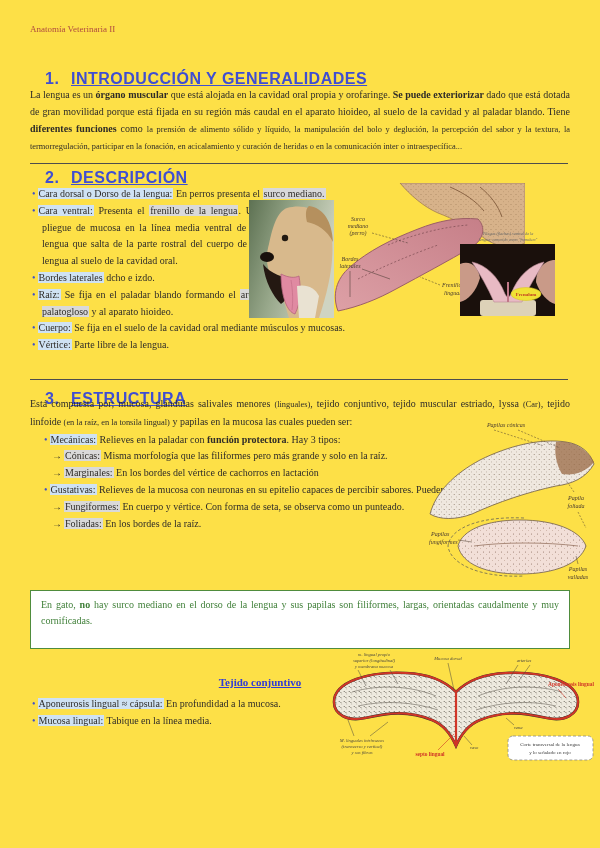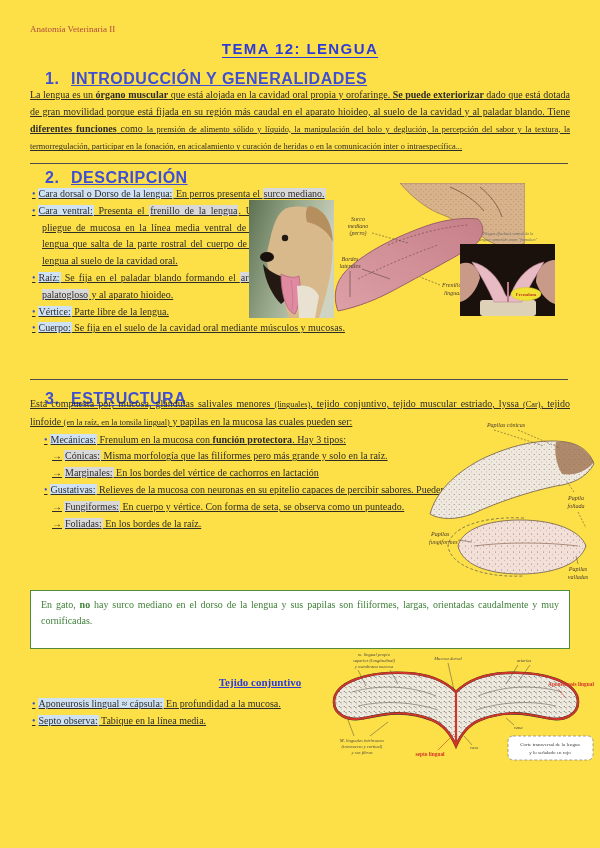--- a/index.html
+++ b/index.html
@@ -9,21 +9,21 @@
   .course{position:absolute;left:30px;top:24px;font-size:9px;color:#af4a3f;}
   .title{position:absolute;top:40px;left:0;width:600px;text-align:center;
          font-family:"Liberation Sans",sans-serif;font-weight:700;font-size:15px;
          letter-spacing:1.4px;color:#2f3bd8;}
   .title-inner{text-decoration:underline;text-underline-offset:3px;}
   .sec-head{position:absolute;left:45px;font-family:"Liberation Sans",sans-serif;font-weight:700;
             font-size:16px;letter-spacing:.5px;color:#3f4ed2;}
   .sec-num{display:inline-block;width:26px;}
   .sec-title{text-decoration:underline;}
   .divider{position:absolute;left:30px;right:32px;border-top:1.6px solid #4d4d4d;height:0;}
-  .body{font-size:10px;line-height:16.8px;text-align:justify;margin:0;color:#2f2c28;text-decoration:underline;}
+  .body{font-size:10px;line-height:16.8px;text-align:justify;margin:0;color:#2f2c28;}
   .body b{font-weight:700;}
   .small{font-size:8.4px;}
   .hl-b{background:#cfe2f3;padding:0 1px;}
   .hl-g{background:#d9d9d9;padding:0 1px;}
   .blk{position:absolute;left:30px;width:540px;}
   .bullet{padding-left:12px;text-indent:-10px;}
   .dot{color:#3f51c9;margin-right:2px;}
   .sub{padding-left:34px;text-indent:-12px;}
   .arrow{margin-right:2px;color:#2f2c28;}
   .note{position:absolute;left:30px;top:590px;width:540px;box-sizing:border-box;
@@ -40,42 +40,40 @@
   .cap2{font-size:5px;fill:#3a3a3a;}
   .plbl{font-size:6px;fill:#4a3b2e;font-style:italic;}
 </style>
 </head>
 <body>
 
 <div class="page">
 
   <span class="course">Anatomía Veterinaria II</span>
 
-  <div class="title">
-    <span class="title-inner">TEMA 12: LENGUA</span>
-  </div>
 
   <div class="sec-head" style="top:70px">
     <span class="sec-num">1.</span><span class="sec-title">INTRODUCCIÓN Y GENERALIDADES</span>
   </div>
 
   <p class="body abs" style="left:30px;top:87px;width:540px"><span>La lengua es un </span><b>órgano muscular</b><span> que está alojada en la cavidad oral propia y orofaringe. </span><b>Se puede exteriorizar</b><span> dado que está dotada de gran movilidad porque está fijada en su región más caudal en el aparato hioideo, al suelo de la cavidad y al paladar blando. Tiene </span><b>diferentes funciones</b><span> como </span><span class="small">la prensión de alimento sólido y líquido, la manipulación del bolo y deglución, la percepción del sabor y la textura, la termorregulación, participar en la fonación, en acicalamiento y curación de heridas o en la comunicación inter o intraespecífica...</span></p>
 
   <div class="divider" style="top:163px"></div>
 
   <div class="sec-head" style="top:169px">
     <span class="sec-num">2.</span><span class="sec-title">DESCRIPCIÓN</span>
   </div>
 
   <div class="blk" style="top:186px">
     <p class="body bullet"><span class="dot">•</span><span class="hl-b">Cara dorsal o Dorso de la lengua:</span><span> En perros presenta el </span><span class="hl-g">surco mediano.</span></p>
     <p class="body bullet" style="width:216px"><span class="dot">•</span><span class="hl-b">Cara ventral:</span><span> Presenta el </span><span class="hl-g">frenillo de la lengua</span><span>. Un pliegue de mucosa en la línea media ventral de la lengua que salta de la parte rostral del cuerpo de la lengua al suelo de la cavidad oral.</span></p>
+    <p class="body bullet" style="width:216px"><span class="dot">•</span><span class="hl-b">Bordes laterales</span><span> dcho e izdo.</span></p>
     <p class="body bullet" style="width:216px"><span class="dot">•</span><span class="hl-b">Raíz:</span><span> Se fija en el paladar blando formando el </span><span class="hl-g">arco palatogloso</span><span> y al aparato hioideo.</span></p>
+    <p class="body bullet" style="width:330px"><span class="dot">•</span><span class="hl-b">Cuerpo:</span><span> Se fija en el suelo de la cavidad oral mediante músculos y mucosas.</span></p>
     <p class="body bullet" style="width:330px"><span class="dot">•</span><span class="hl-b">Vértice:</span><span> Parte libre de la lengua.</span></p>
-    <p class="body bullet" style="width:330px"><span class="dot">•</span><span class="hl-b">Cuerpo:</span><span> Se fija en el suelo de la cavidad oral mediante músculos y mucosas.</span></p>
   </div>
 
   <figure class="fig" style="left:249px;top:200px">
     <svg width="85" height="118" viewBox="0 0 85 118">
       <defs>
         <linearGradient id="dogbg" x1="0" y1="0" x2="1" y2="0.4">
           <stop offset="0" stop-color="#5d7152"></stop>
             <stop offset="0.5" stop-color="#98a88b"></stop>
             <stop offset="1" stop-color="#cfd4c2"></stop>
         </linearGradient>
@@ -146,21 +144,21 @@
   </figure>
 
   <div class="divider" style="top:379px"></div>
 
   <div class="sec-head" style="top:390px">
     <span class="sec-num">3.</span><span class="sec-title">ESTRUCTURA</span>
   </div>
 
   <div class="blk" style="top:396px">
     <p class="body"><span>Está compuesta por; mucosa, glándulas salivales menores </span><span class="small">(linguales)</span><span>, tejido conjuntivo, tejido muscular estriado, lyssa </span><span class="small">(Car)</span><span>, tejido linfoide </span><span class="small">(en la raíz, en la tonsila lingual)</span><span> y papilas en la mucosa las cuales pueden ser:</span></p>
-    <p class="body bullet" style="padding-left:24px;width:400px"><span class="dot">•</span><span class="hl-b">Mecánicas:</span><span> Frenulum en la mucosa con </span><b>función protectora</b><span>. Hay 3 tipos:</span></p>
+    <p class="body bullet" style="padding-left:24px;width:400px"><span class="dot">•</span><span class="hl-b">Mecánicas:</span><span> Relieves en la paladar con </span><b>función protectora</b><span>. Hay 3 tipos:</span></p>
     <p class="body sub" style="width:420px"><span class="arrow">→</span><span class="hl-g">Cónicas:</span><span> Misma morfología que las filiformes pero más grande y solo en la raíz.</span></p>
     <p class="body sub" style="width:420px"><span class="arrow">→</span><span class="hl-g">Marginales:</span><span> En los bordes del vértice de cachorros en lactación</span></p>
     <p class="body bullet" style="padding-left:24px;width:460px"><span class="dot">•</span><span class="hl-b">Gustativas:</span><span> Relieves de la mucosa con neuronas en su epitelio capaces de percibir sabores. Pueden ser:</span></p>
     <p class="body sub" style="width:420px"><span class="arrow">→</span><span class="hl-g">Fungiformes:</span><span> En cuerpo y vértice. Con forma de seta, se observa como un punteado.</span></p>
     <p class="body sub" style="width:380px"><span class="arrow">→</span><span class="hl-g">Foliadas:</span><span> En los bordes de la raíz.</span></p>
   </div>
 
   <figure class="fig" style="left:428px;top:418px">
     <svg width="172" height="167" viewBox="0 0 172 167">
       <defs>
@@ -201,21 +199,21 @@
   </figure>
 
   <div class="note"><span>En gato, </span><b>no</b><span> hay surco mediano en el dorso de la lengua y sus papilas son filiformes, largas, orientadas caudalmente y muy cornificadas.</span></div>
 
   <div class="sub-head">
     <span>Tejido conjuntivo</span>
   </div>
 
   <div class="blk" style="top:696px;width:310px">
     <p class="body bullet"><span class="dot">•</span><span class="hl-b">Aponeurosis lingual ≈ cápsula:</span><span> En profundidad a la mucosa.</span></p>
-    <p class="body bullet"><span class="dot">•</span><span class="hl-b">Septo observa:</span><span> Tabique en la línea media.</span></p>
+    <p class="body bullet"><span class="dot">•</span><span class="hl-b">Mucosa lingual:</span><span> Tabique en la línea media.</span></p>
   </div>
 
   <figure class="fig" style="left:318px;top:650px">
     <svg width="277" height="118" viewBox="0 0 277 118">
       <defs>
         <pattern id="mus" width="5" height="5" patternUnits="userSpaceOnUse">
           <rect width="5" height="5" fill="#eeeadf"></rect>
           <circle cx="1.2" cy="1.6" r="0.5" fill="#4a463c"></circle>
           <circle cx="3.8" cy="3.9" r="0.4" fill="#5c574a"></circle>
           <rect x="2" y="2.4" width="1.6" height="0.5" fill="#6b665a"></rect>

